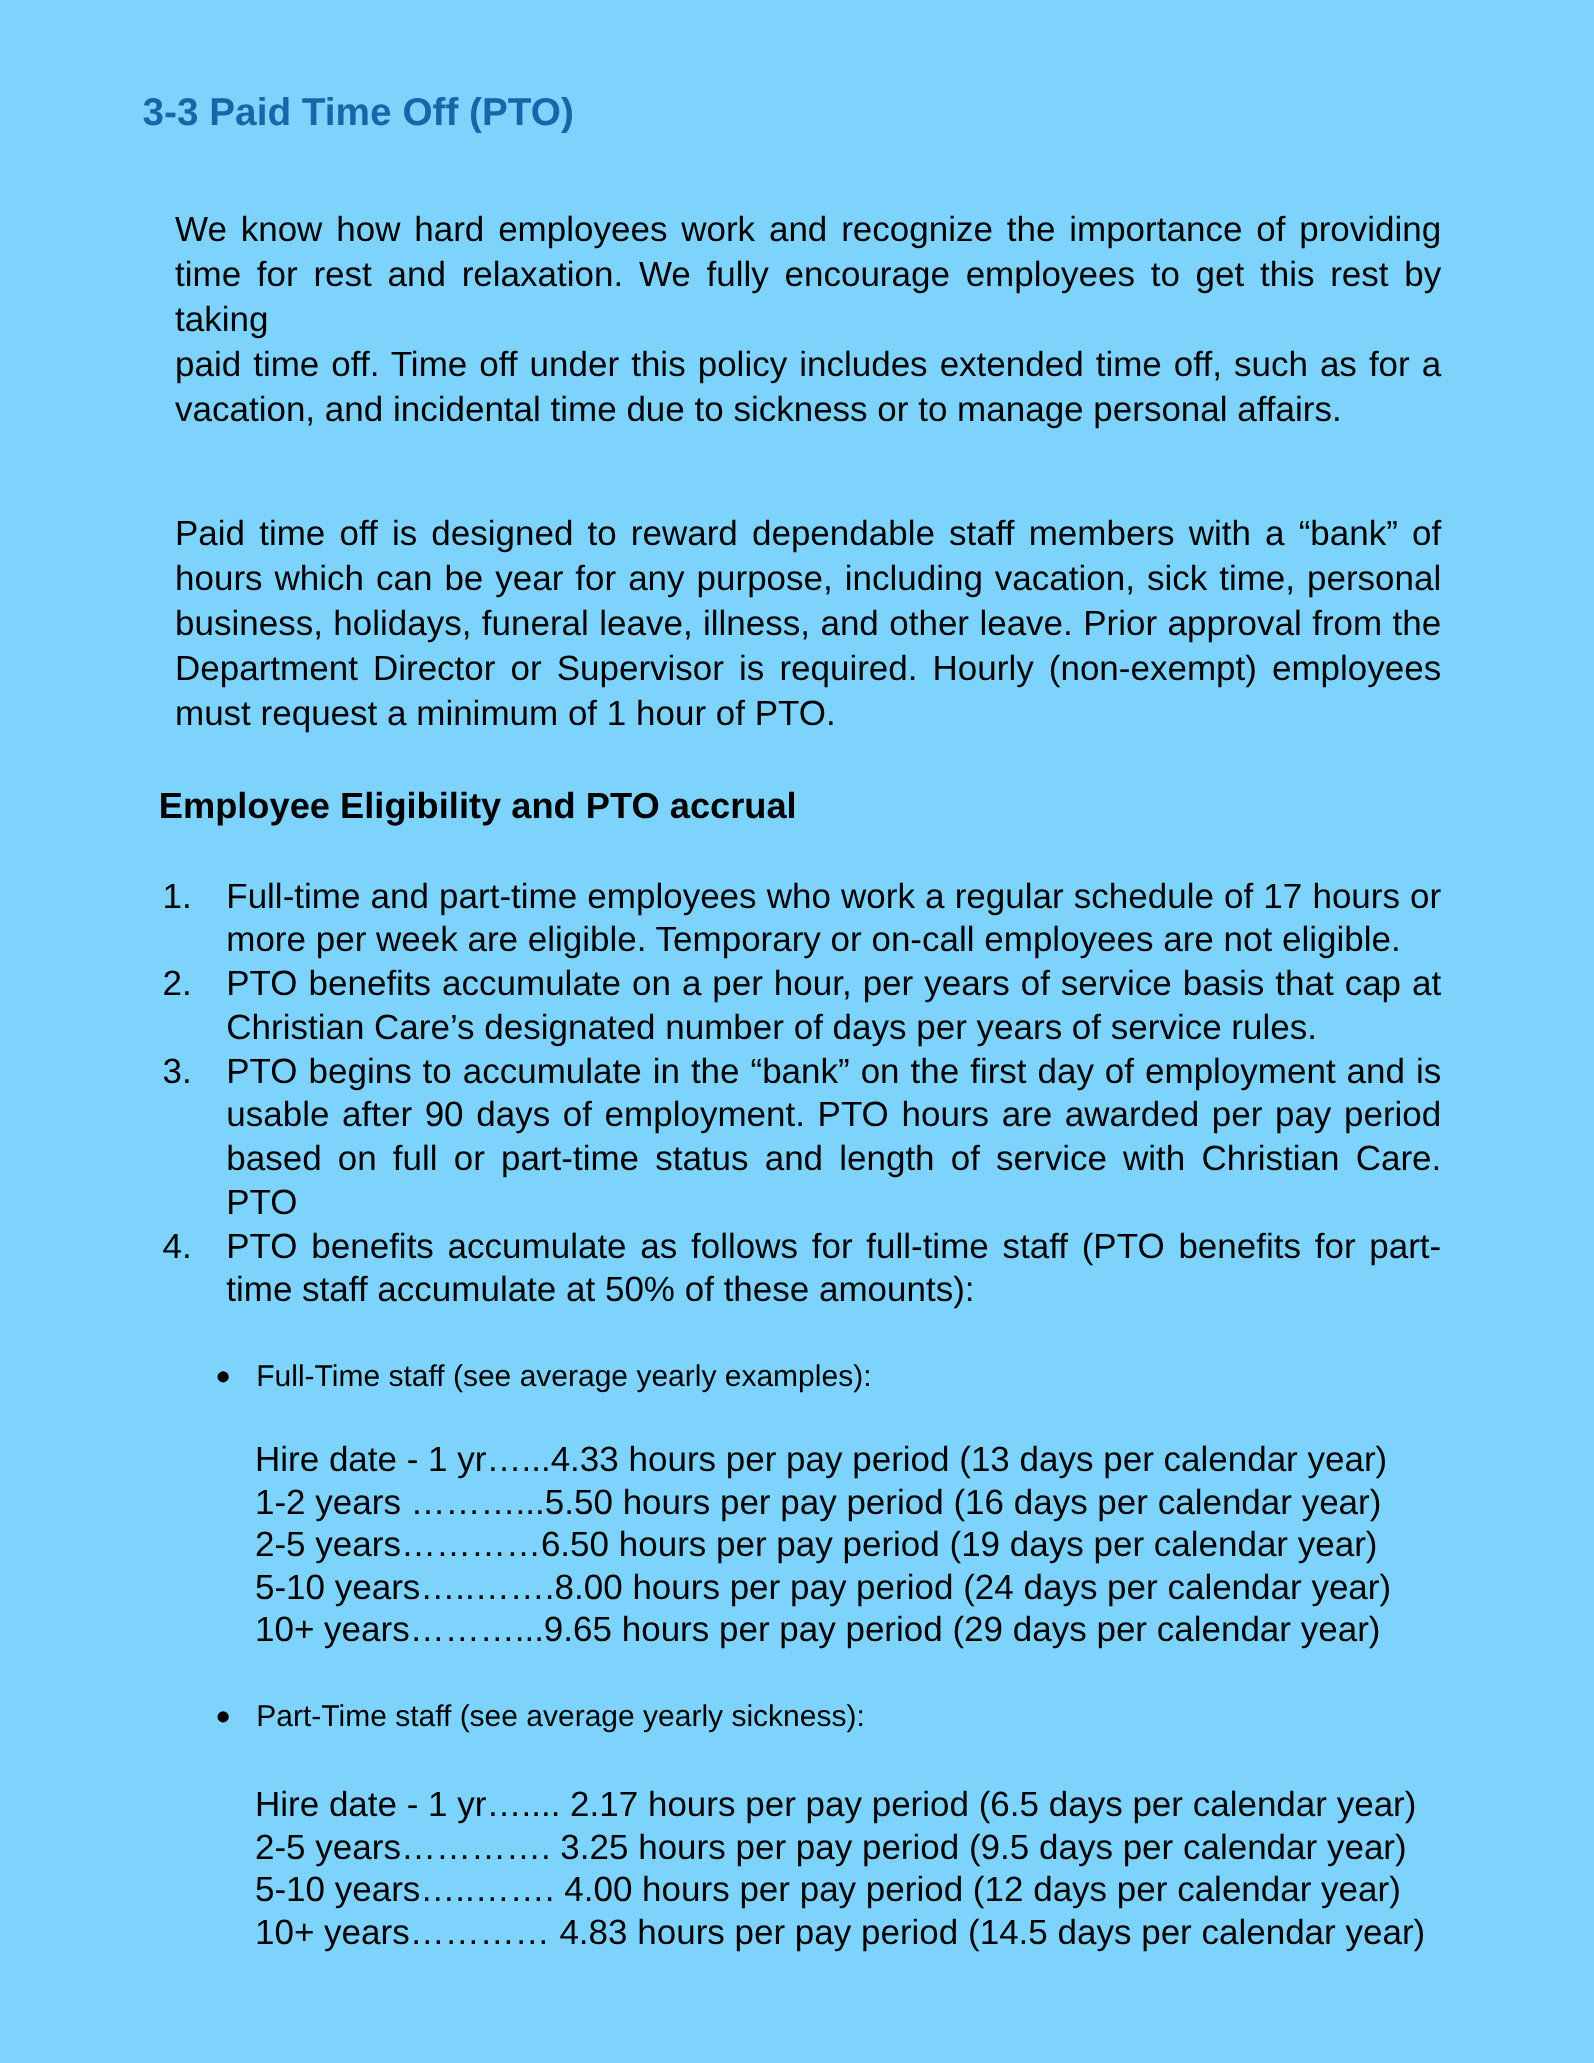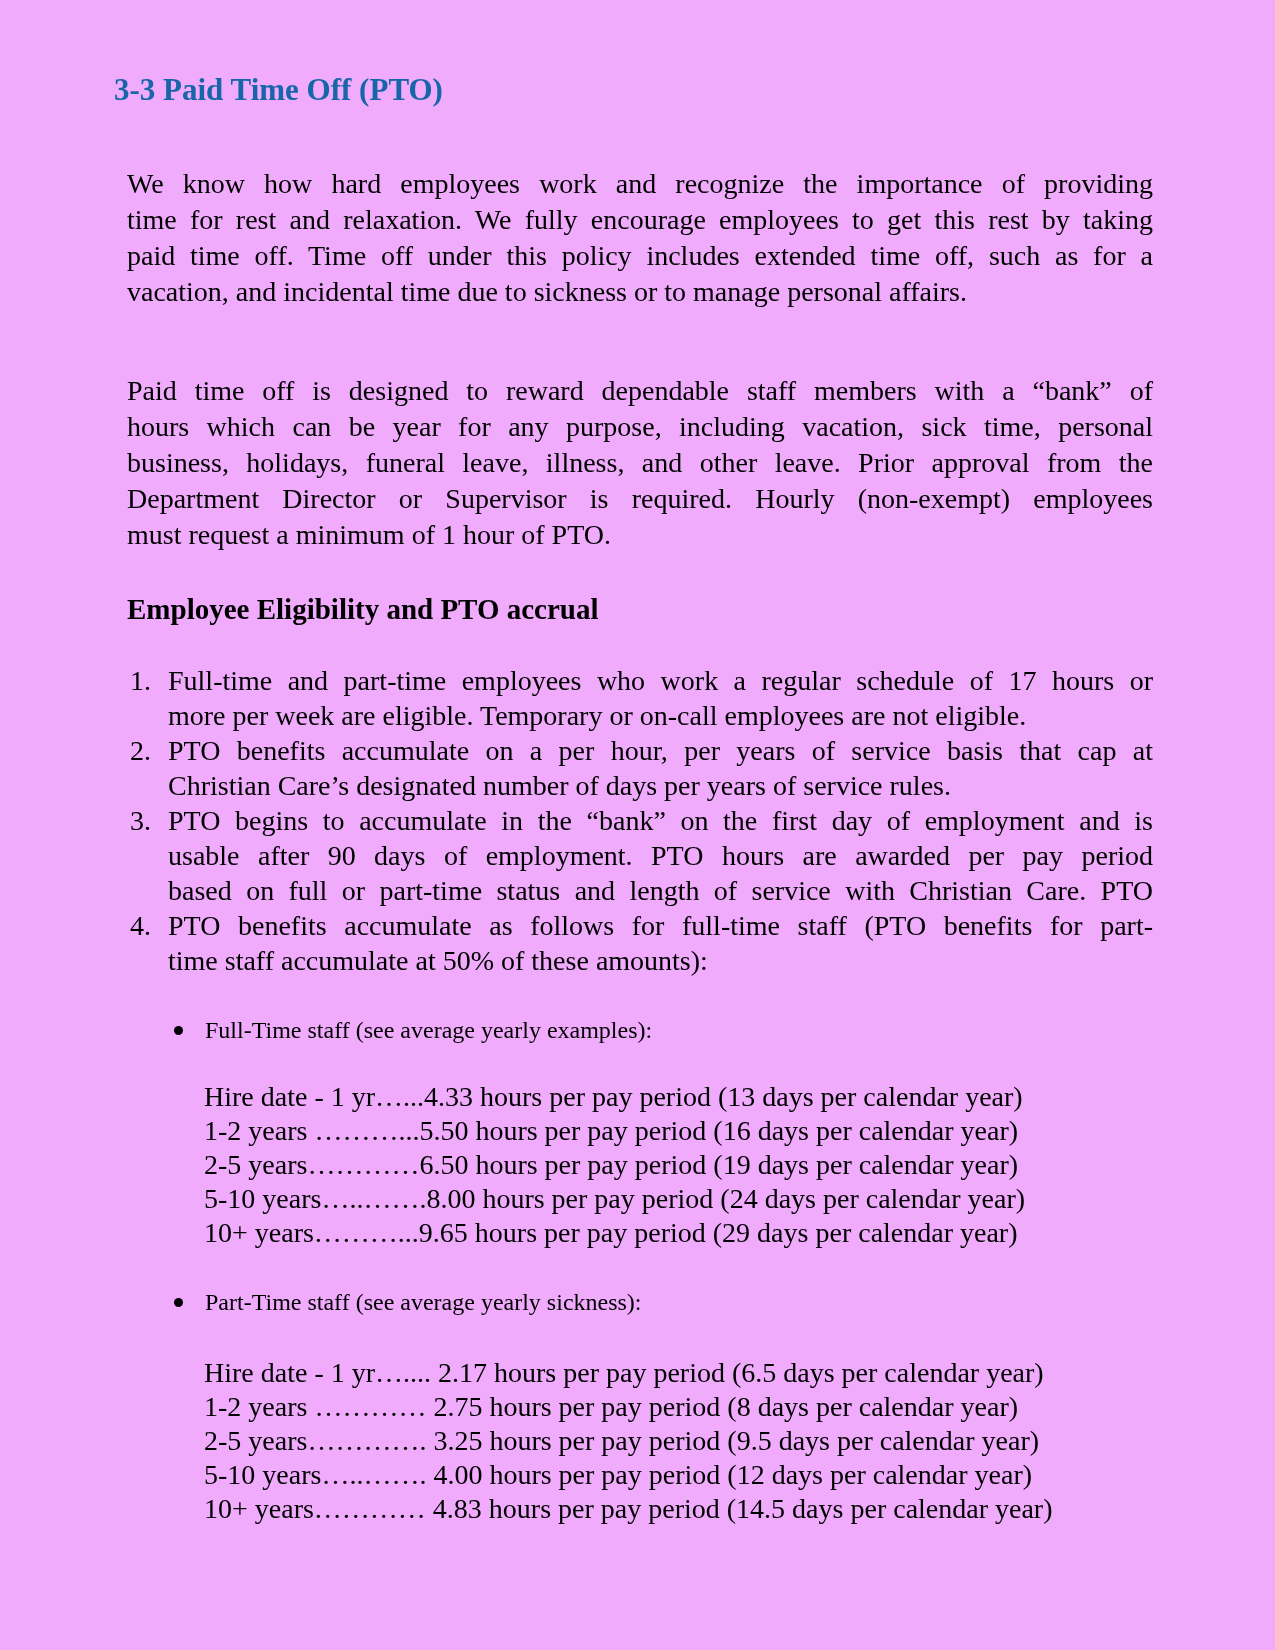--- a/index.html
+++ b/index.html
@@ -1,22 +1,22 @@
 <!DOCTYPE html>
 <html><head>
 <meta charset="utf-8">
 <style>
   * { margin: 0; padding: 0; box-sizing: border-box; }
   html, body { background: #ffffff; }
   .page {
     position: relative;
     width: 1275px;
     height: 1650px;
-    background: #f0abfc;
-    font-family: Liberation Serif, serif;
+    background: #7dd3fc;
+    font-family: Liberation Sans, sans-serif;
     color: #000000;
     overflow: hidden;
   }
   .content {
     position: absolute;
     left: 127px;
     top: 0;
     width: 1026px;
   }
   h1.doc-title {
@@ -30,20 +30,21 @@
   .para {
     margin-top: 56px;
     font-size: 28px;
     line-height: 36px;
   }
   .para.second { margin-top: 63px; }
   .jline {
     display: block;
     text-align: justify;
     text-align-last: justify;
+    margin-left: 13px;
   }
   .jline.last { text-align-last: left; }
   h2.sub-heading {
     margin-top: 38px;
     font-size: 29px;
     line-height: 36px;
     font-weight: bold;
     color: #000000;
   }
   .olist {
@@ -147,20 +148,19 @@
       <span class="sched-line">10+ years………...9.65 hours per pay period (29 days per calendar year)</span>
     </div>
 
     <div class="bullet-line pt">
       <span class="disc"></span>
       <span>Part-Time staff (see average yearly sickness):</span>
     </div>
 
     <div class="schedule pt">
       <span class="sched-line">Hire date - 1 yr….... 2.17 hours per pay period (6.5 days per calendar year)</span>
-      <span class="sched-line">1-2 years ………… 2.75 hours per pay period (8 days per calendar year)</span>
       <span class="sched-line">2-5 years…………. 3.25 hours per pay period (9.5 days per calendar year)</span>
       <span class="sched-line">5-10 years…..……. 4.00 hours per pay period (12 days per calendar year)</span>
       <span class="sched-line">10+ years………… 4.83 hours per pay period (14.5 days per calendar year)</span>
     </div>
 
   </div>
 </div>
 
 </body></html>

